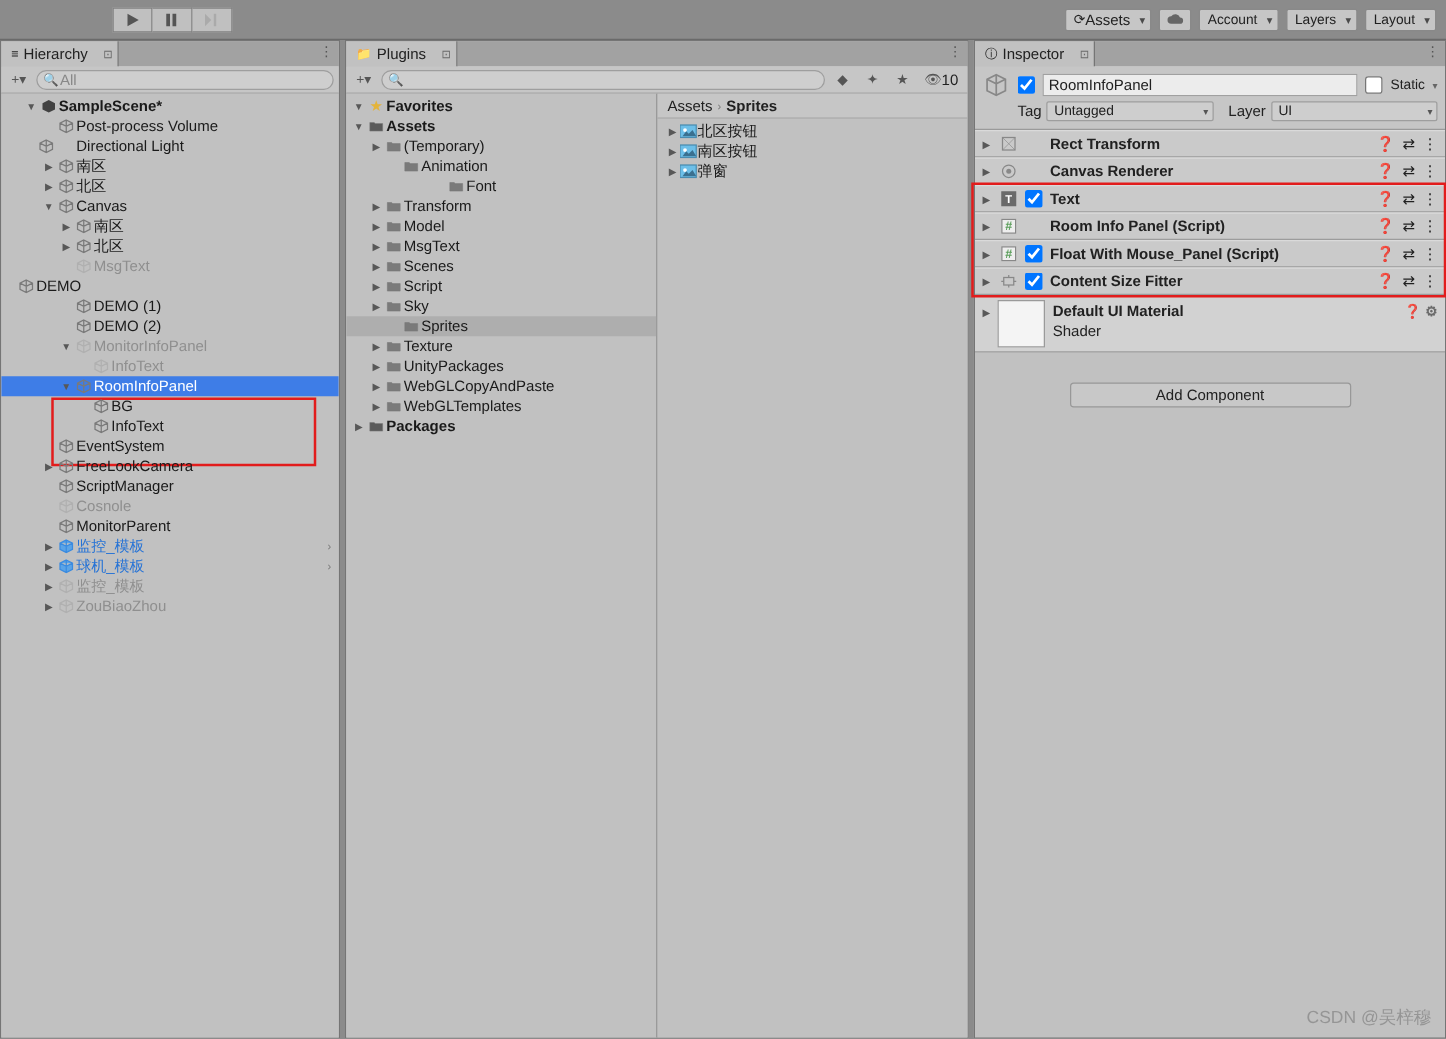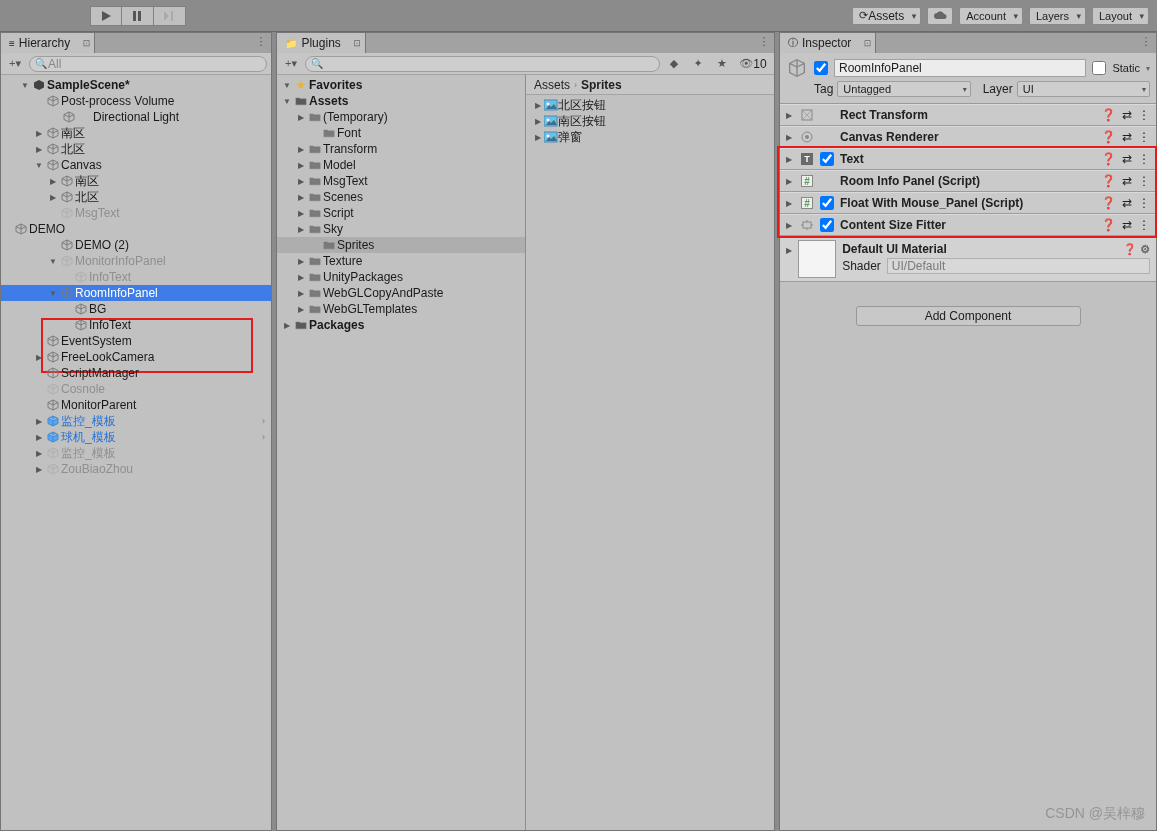--- a/index.html
+++ b/index.html
@@ -137,21 +137,21 @@
         </div>
         <div class="tree-row" style="padding-left: 32px;">
           <span class="fold none"></span>
           <span class="icn">
             <svg class="cube " viewBox="0 0 12 12">
               <path d="M6 1l5 2.5v5L6 11 1 8.5v-5z M6 1v10 M1 3.5l5 2.5 5-2.5"></path>
             </svg>
           </span>
           <span class="lbl">Post-process Volume</span>
         </div>
-        <div class="tree-row" style="padding-left: 32px; gap: 16px;">
+        <div class="tree-row" style=" gap: 16px;">
           <span class="fold none"></span>
           <span class="icn">
             <svg class="cube " viewBox="0 0 12 12">
               <path d="M6 1l5 2.5v5L6 11 1 8.5v-5z M6 1v10 M1 3.5l5 2.5 5-2.5"></path>
             </svg>
           </span>
           <span class="lbl">Directional Light</span>
         </div>
         <div class="tree-row" style="padding-left: 32px;">
           <span class="fold ">▶</span>
@@ -208,20 +208,29 @@
           <span class="lbl">MsgText</span>
         </div>
         <div class="tree-row" style="">
           <span class="fold none"></span>
           <span class="icn">
             <svg class="cube " viewBox="0 0 12 12">
               <path d="M6 1l5 2.5v5L6 11 1 8.5v-5z M6 1v10 M1 3.5l5 2.5 5-2.5"></path>
             </svg>
           </span>
           <span class="lbl">DEMO</span>
+        </div>
+        <div class="tree-row" style="padding-left: 46px;">
+          <span class="fold none"></span>
+          <span class="icn">
+            <svg class="cube " viewBox="0 0 12 12">
+              <path d="M6 1l5 2.5v5L6 11 1 8.5v-5z M6 1v10 M1 3.5l5 2.5 5-2.5"></path>
+            </svg>
+          </span>
+          <span class="lbl">DEMO (1)</span>
         </div>
         <div class="tree-row" style="padding-left: 46px;">
           <span class="fold none"></span>
           <span class="icn">
             <svg class="cube " viewBox="0 0 12 12">
               <path d="M6 1l5 2.5v5L6 11 1 8.5v-5z M6 1v10 M1 3.5l5 2.5 5-2.5"></path>
             </svg>
           </span>
           <span class="lbl">DEMO (2)</span>
         </div>
@@ -399,20 +408,29 @@
           <div class="tree-row" style="padding-left: 18px;">
             <span class="fold ">▶</span>
             <span class="icn">
               <svg class="folder" viewBox="0 0 14 11">
                 <path d="M1 2h4l1 1h7v7H1z" fill="#7a7a7a" stroke="#787878" stroke-width="0.5"></path>
               </svg>
             </span>
             <span class="lbl">(Temporary)</span>
           </div>
           <div class="tree-row" style="padding-left: 32px;">
+            <span class="fold none"></span>
+            <span class="icn">
+              <svg class="folder" viewBox="0 0 14 11">
+                <path d="M1 2h4l1 1h7v7H1z" fill="#7a7a7a" stroke="#787878" stroke-width="0.5"></path>
+              </svg>
+            </span>
+            <span class="lbl">Animation</span>
+          </div>
+          <div class="tree-row" style="padding-left: 32px; margin-left: 36px;">
             <span class="fold none"></span>
             <span class="icn">
               <svg class="folder" viewBox="0 0 14 11">
                 <path d="M1 2h4l1 1h7v7H1z" fill="#7a7a7a" stroke="#787878" stroke-width="0.5"></path>
               </svg>
             </span>
             <span class="lbl">Font</span>
           </div>
           <div class="tree-row" style="padding-left: 18px;">
             <span class="fold ">▶</span>
@@ -692,21 +710,20 @@
     <div class="mat">
       <span style="font-size:8px;color:#585858;margin-top:6px">▶</span>
       <div class="mat-thumb"></div>
       <div class="mat-info">
         <div class="mat-title">
             <span>Default UI Material</span>
             <span style="margin-left:auto;color:#6a6a6a;font-size:11px">❓ ⚙</span>
           </div>
         <div class="mat-row">
             <span>Shader</span>
-            <div class="readonly">UI/Default</div>
           </div>
       </div>
     </div>
     <div class="add-comp-area">
       <button class="add-comp-btn">Add Component</button>
     </div>
   </div>
 </div>
 
 <div class="watermark">CSDN @吴梓穆</div>

